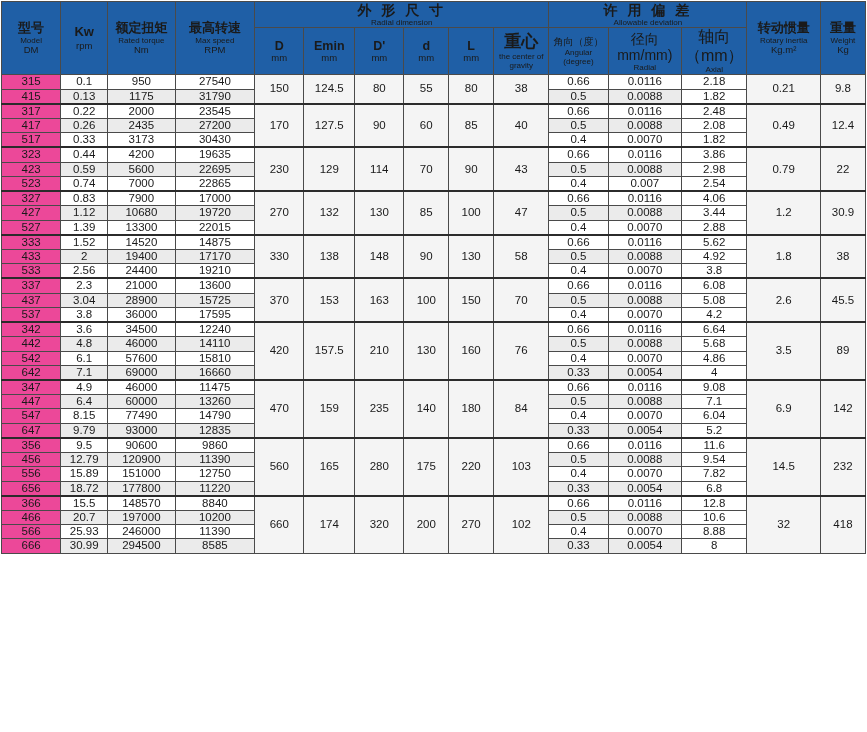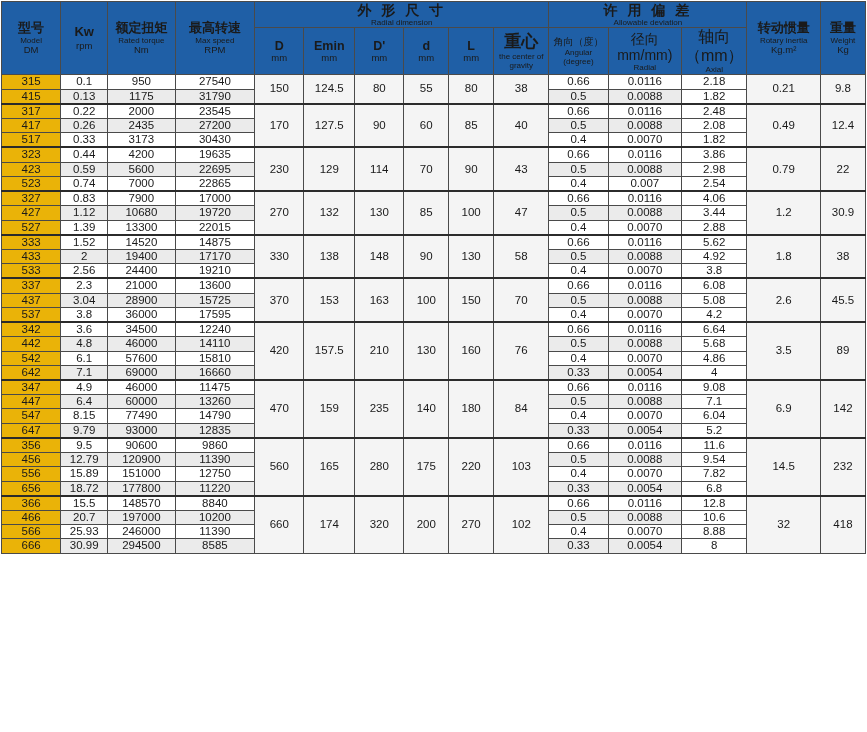--- a/index.html
+++ b/index.html
@@ -60,21 +60,21 @@
   .hdr-mid {
     font-size: 12.5px;
     font-weight: bold;
   }
   .grpline {
     display: block;
     height: 1px;
   }
   
   td.model {
-    background: #eab308;
+    background: #ec4899;
     font-size: 12px;
   }
   td.shade {
     background: #ebebeb;
   }
   td.white {
     background: #ffffff;
   }
   td.grp {
     background: #f4f4f4;

